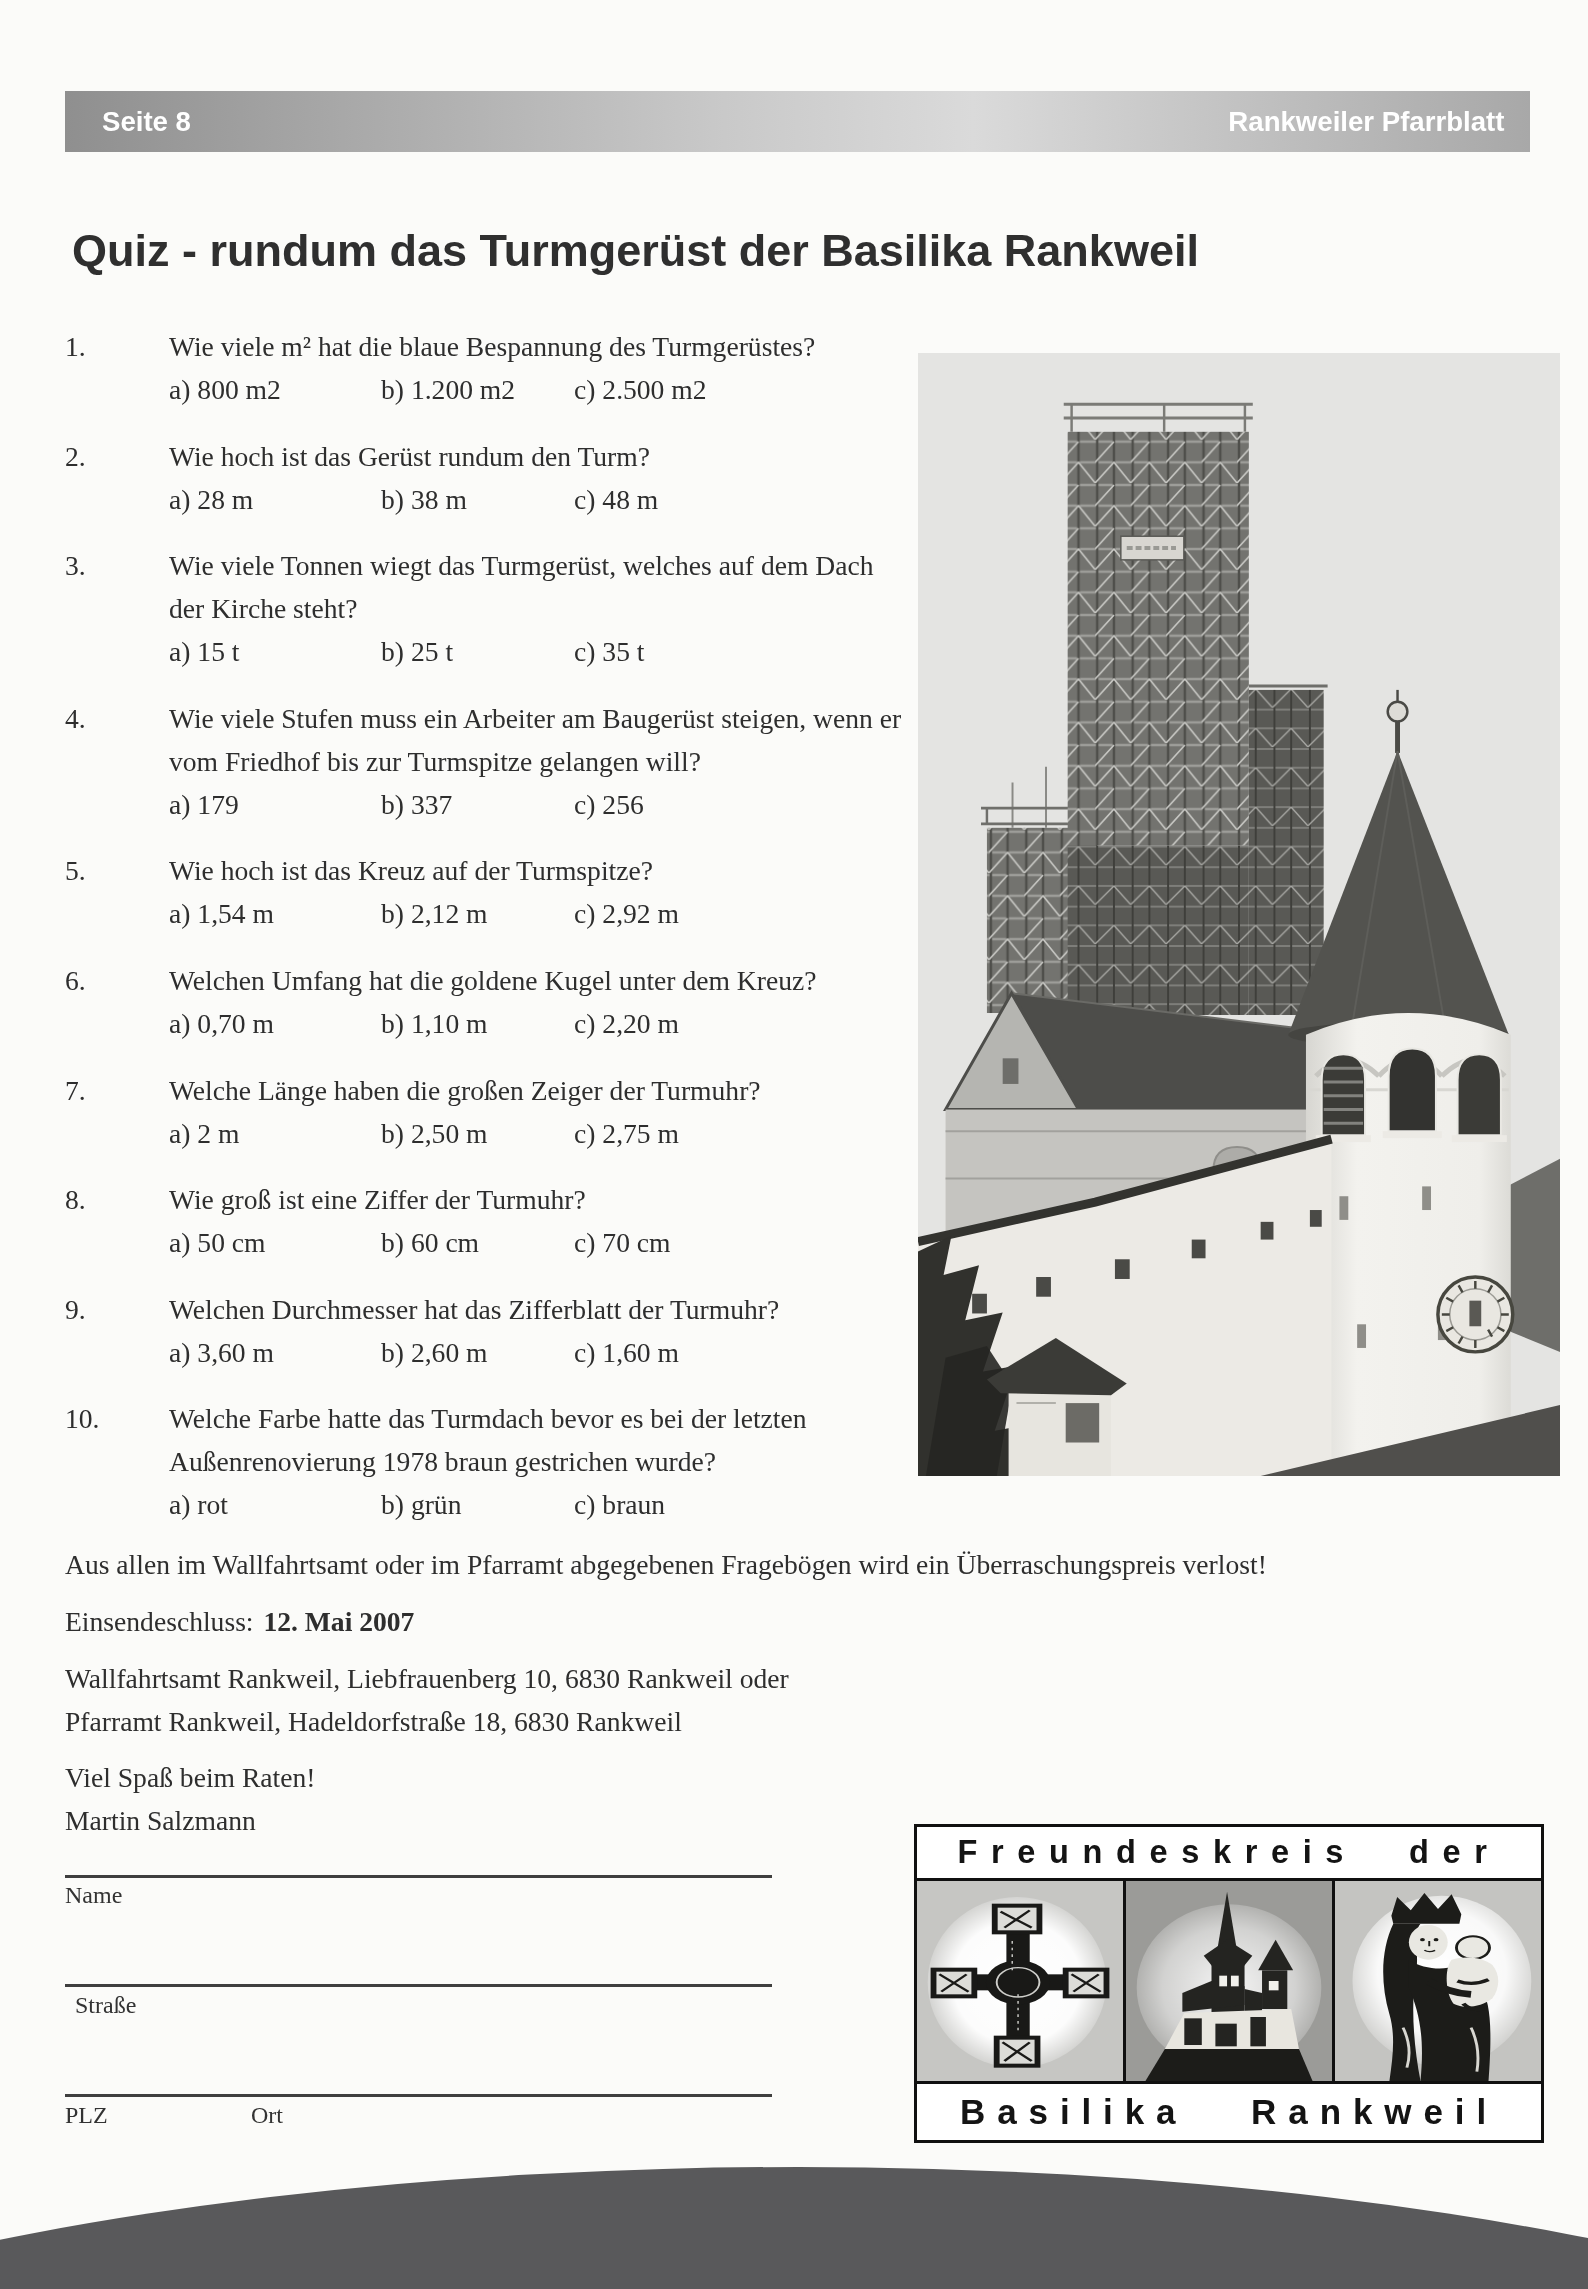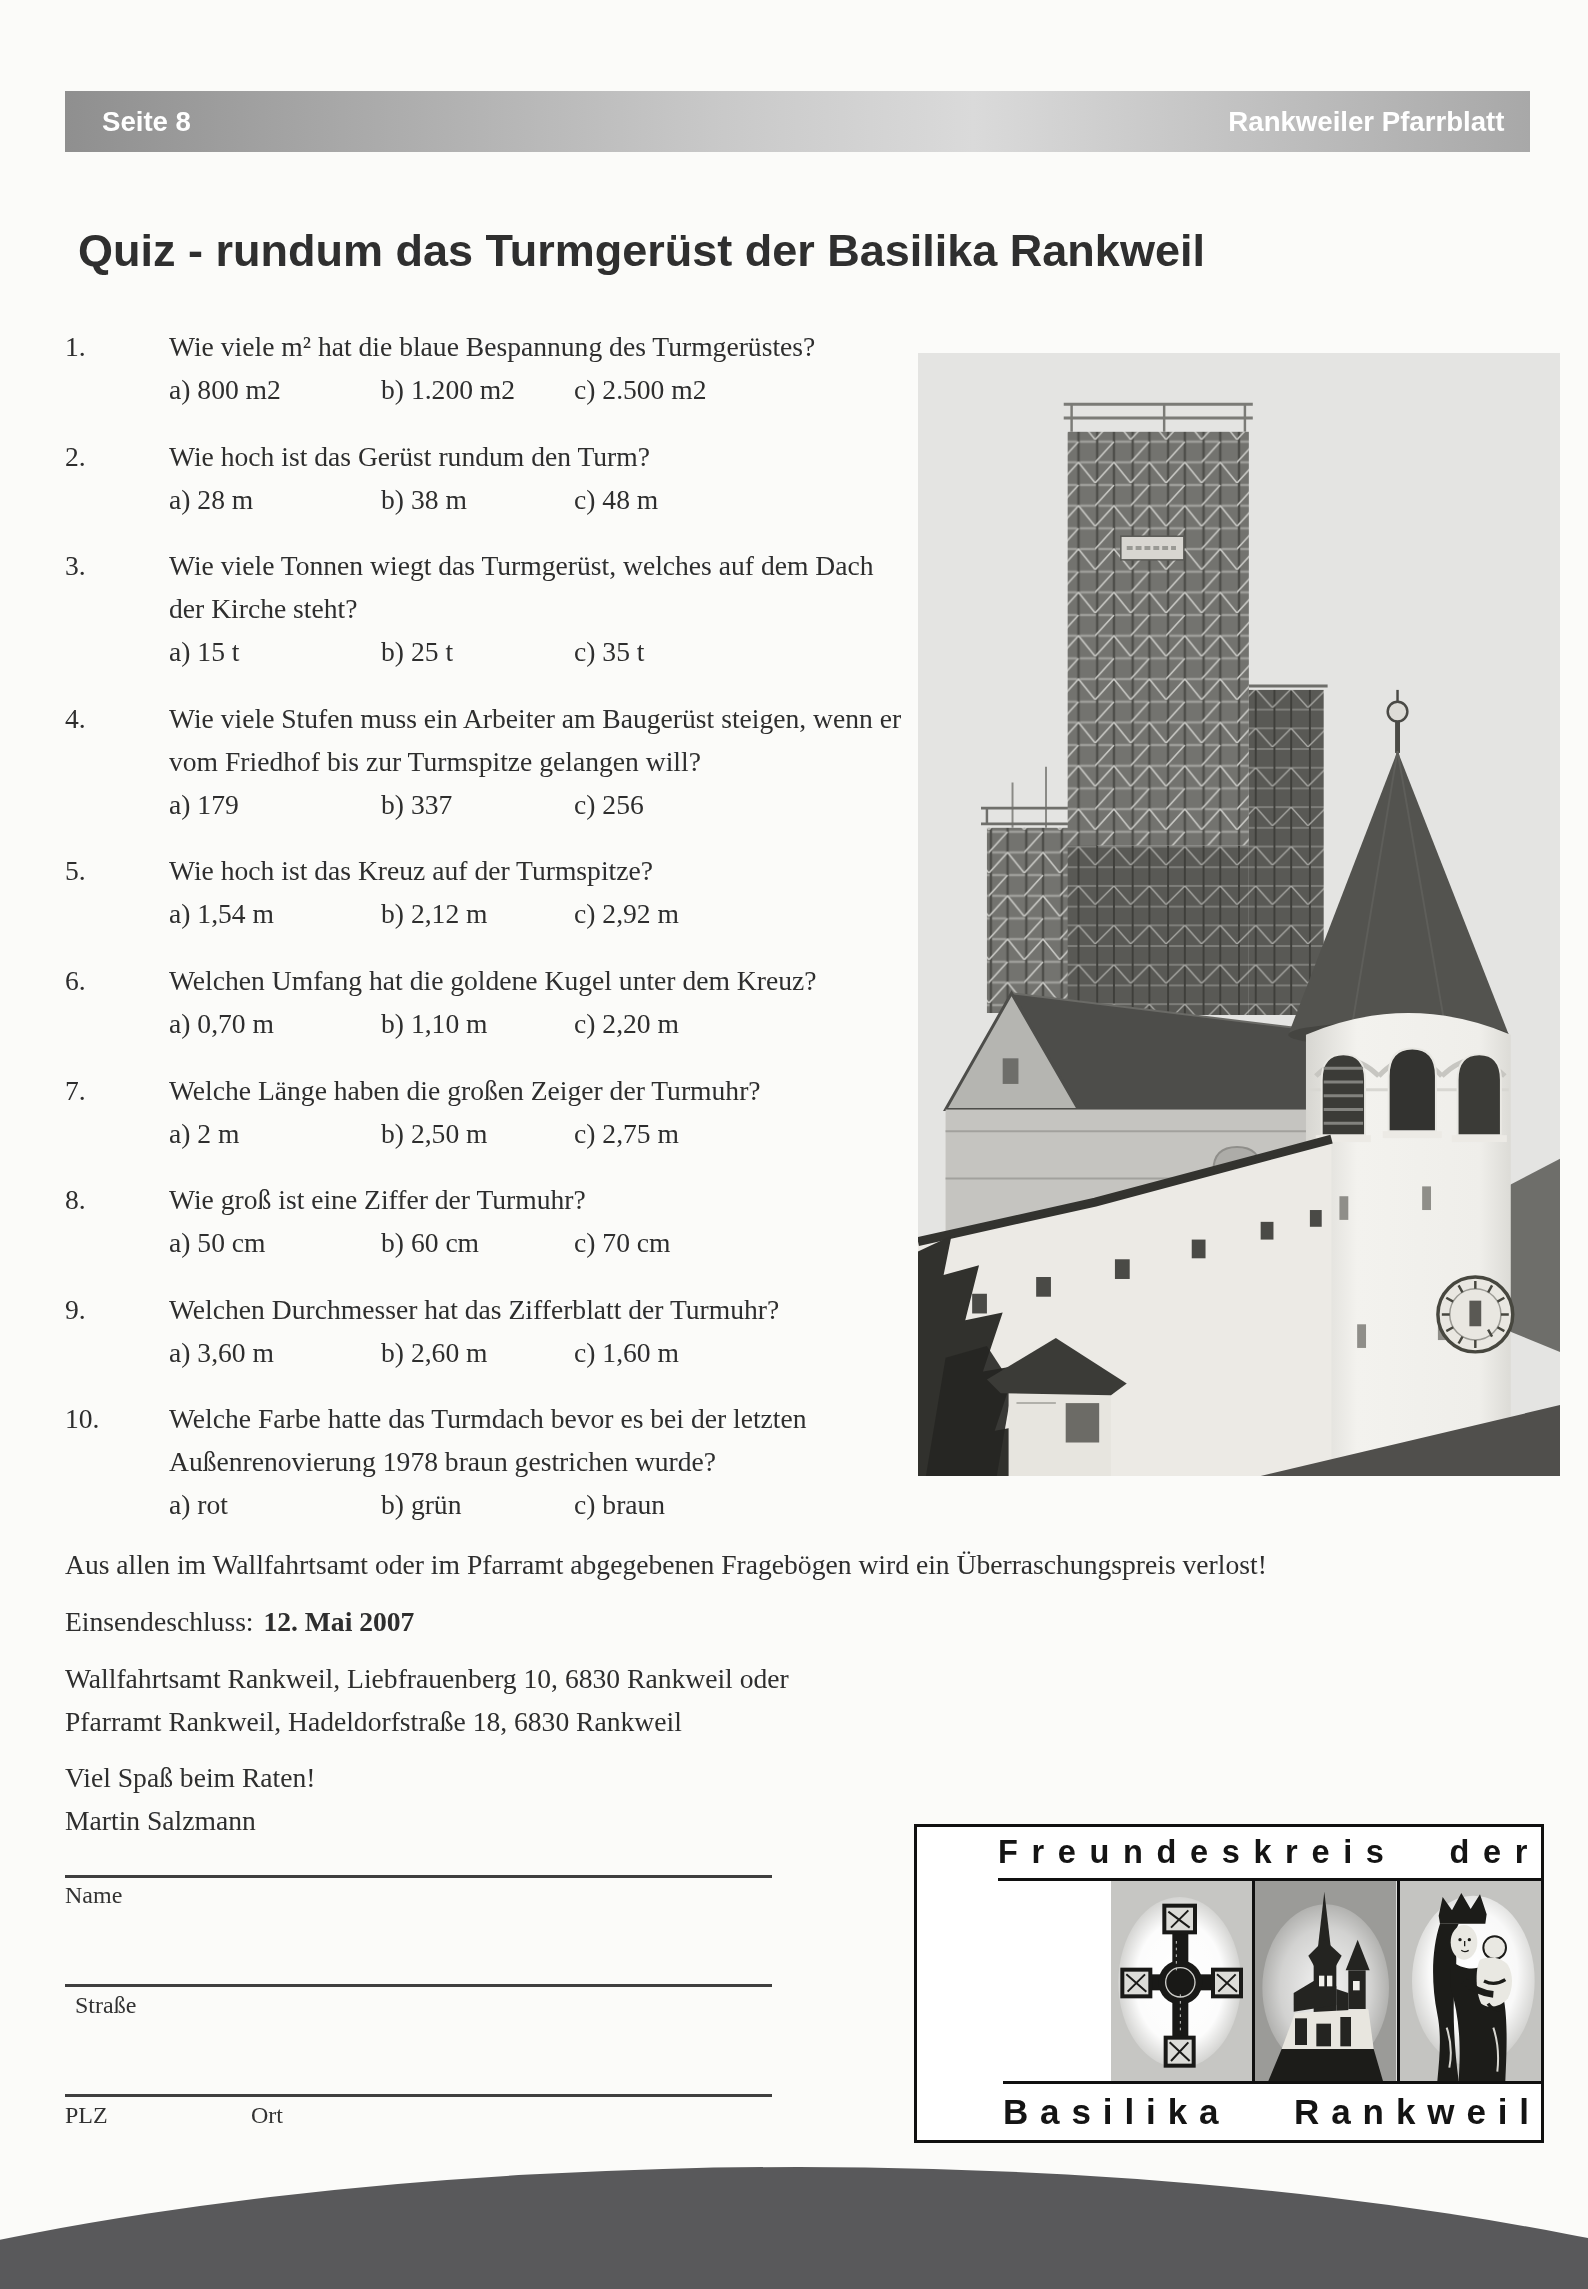--- a/index.html
+++ b/index.html
@@ -9,21 +9,21 @@
 
   
   .topbar{position:absolute;left:65px;top:91px;width:1465px;height:61px;
           display:flex;align-items:center;justify-content:space-between;
           background:linear-gradient(90deg,#8f8f8f 0%,#a3a3a3 15%,#c9c9c9 45%,#dadada 62%,#c2c2c2 80%,#a8a8a8 100%);
           font-family:"Liberation Sans","DejaVu Sans",sans-serif;font-weight:700;color:#ffffff;font-size:27.6px;}
   .topbar .left{margin-left:37px;}
   .topbar .right{margin-right:25.6px;}
 
   
-  .title{position:absolute;left:78px;top:225px;margin:0;
+  .title{position:absolute;left:72px;top:225px;margin:0;
          font-family:"Liberation Sans","DejaVu Sans",sans-serif;
          font-size:45px;font-weight:700;color:#2f2f2f;letter-spacing:0;}
 
   
   .questions{position:absolute;left:65px;top:325px;width:843px;font-size:27.6px;line-height:43px;}
   .question{display:flex;margin-bottom:23.6px;}
   .qnum{flex:0 0 104px;}
   .qbody{flex:1;}
   .answers{display:flex;}
   .ans-a{flex:0 0 212px;}
@@ -46,21 +46,21 @@
   .rule-1{top:1875px}.rule-2{top:1984px}.rule-3{top:2094px}
   .form-label{position:absolute;font-size:24px;color:#333;}
   .lbl-name{left:65px;top:1882px}
   .lbl-street{left:75px;top:1992px}
   .lbl-plz{left:65px;top:2102px}
   .lbl-ort{left:251px;top:2102px}
 
   
   .logo-box{position:absolute;left:914px;top:1824px;width:630px;height:319px;
             border:3px solid #101010;background:#ffffff;box-sizing:border-box;
-            display:flex;flex-direction:column;font-family:"Liberation Sans","DejaVu Sans",sans-serif;align-items:flex-end;}
+            display:flex;flex-direction:column;font-family:"Liberation Sans","DejaVu Sans",sans-serif;}
   .logo-band{display:flex;align-items:center;justify-content:center;font-weight:700;color:#141414;white-space:nowrap;}
   .logo-top{flex:0 0 51px;font-size:32.5px;letter-spacing:0.42em;word-spacing:0.9em;border-bottom:3px solid #101010;}
   .logo-bottom{flex:0 0 56px;font-size:35px;letter-spacing:0.34em;word-spacing:1.2em;border-top:3px solid #101010;}
   .logo-icons{flex:1;display:flex;min-height:0;}
   .logo-panel{flex:1;min-width:0;}
   .logo-panel+.logo-panel{border-left:3px solid #101010;}
   .logo-panel svg{display:block;width:100%;height:100%;}
 
   
   .footer-arc{position:absolute;left:-581px;top:2167px;width:2758px;height:788px;

